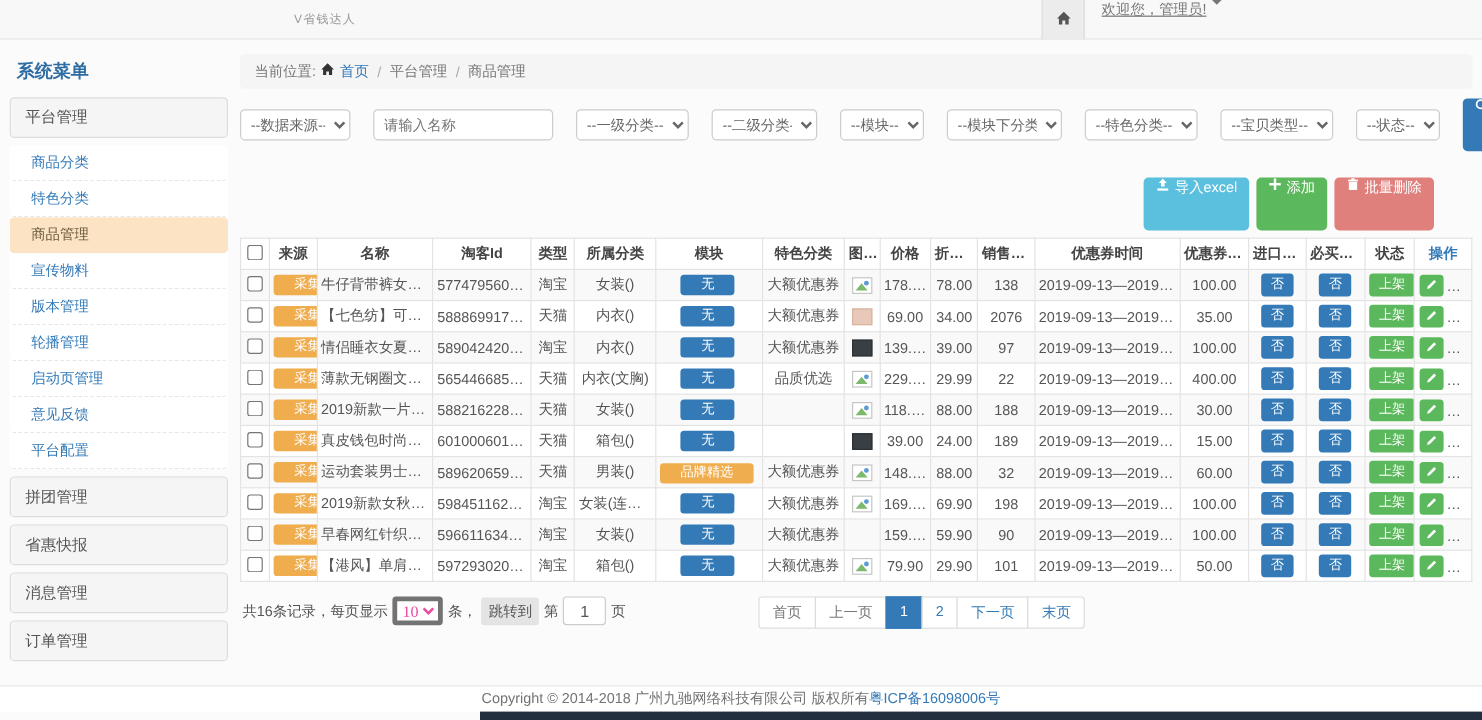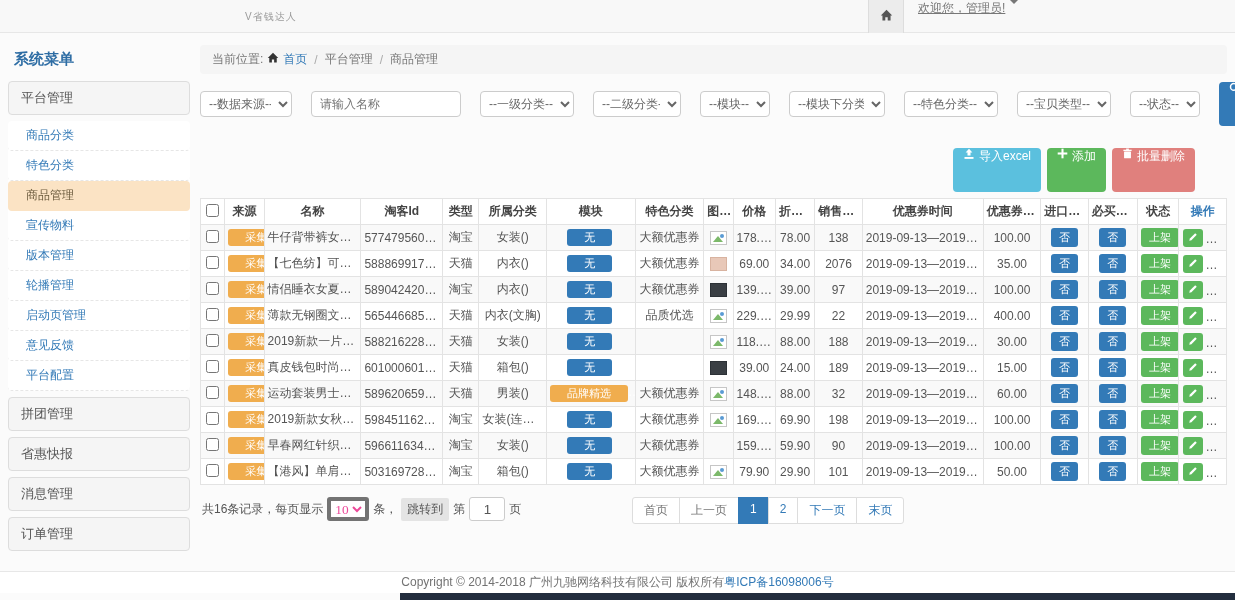--- a/index.html
+++ b/index.html
@@ -711,21 +711,21 @@
     </td>
   </tr>
         <tr>
     <td>
       <input type="checkbox" style="">
     </td>
     <td>
       <span class="badge badge-orange">采集</span>
     </td>
     <td>【港风】单肩斜跨链条...</td>
-    <td>503169728000</td>
+    <td>597293020870</td>
     <td>淘宝</td>
     <td>箱包()</td>
     <td>
       <span class="badge badge-blue">无</span><span class="module-text"></span>
     </td>
     <td>大额优惠券</td>
     <td>
       <span class="prod-icon broken"></span>
     </td>
     <td>79.90</td>

